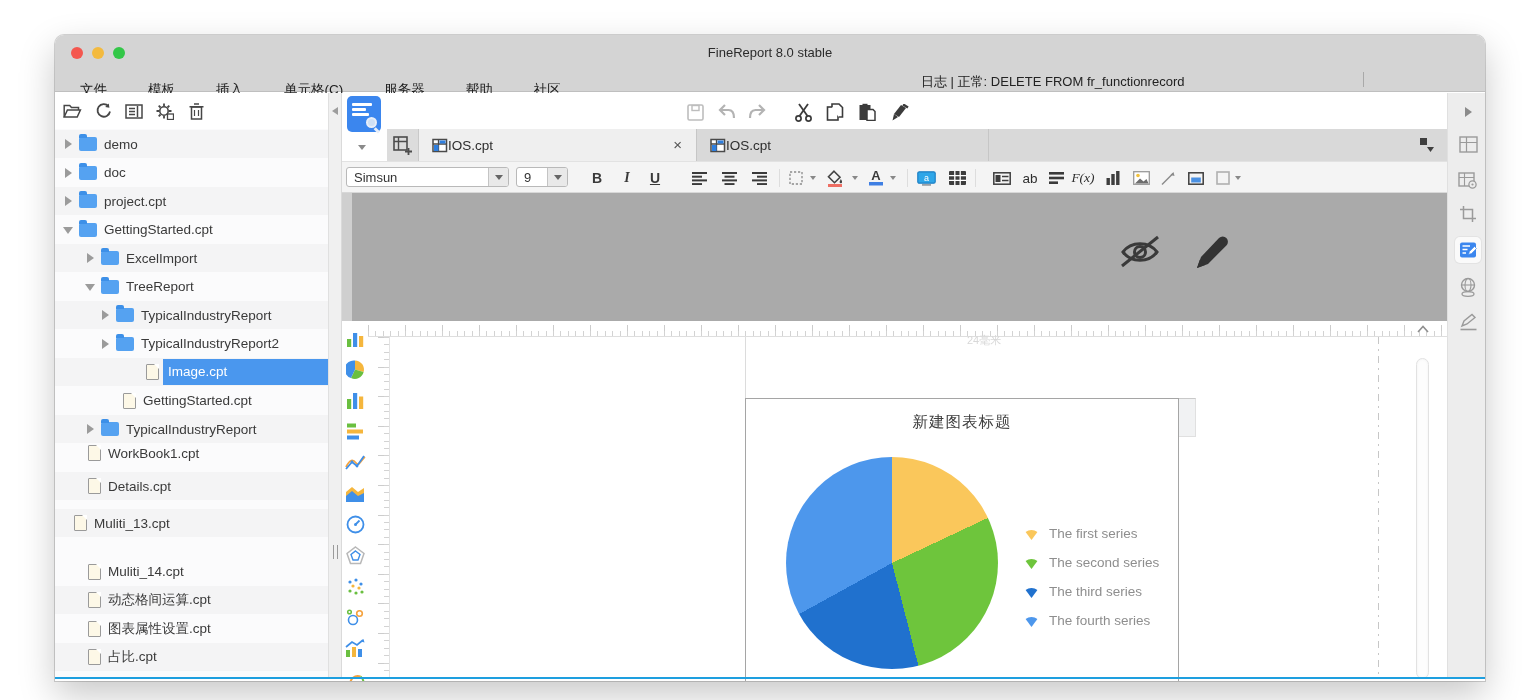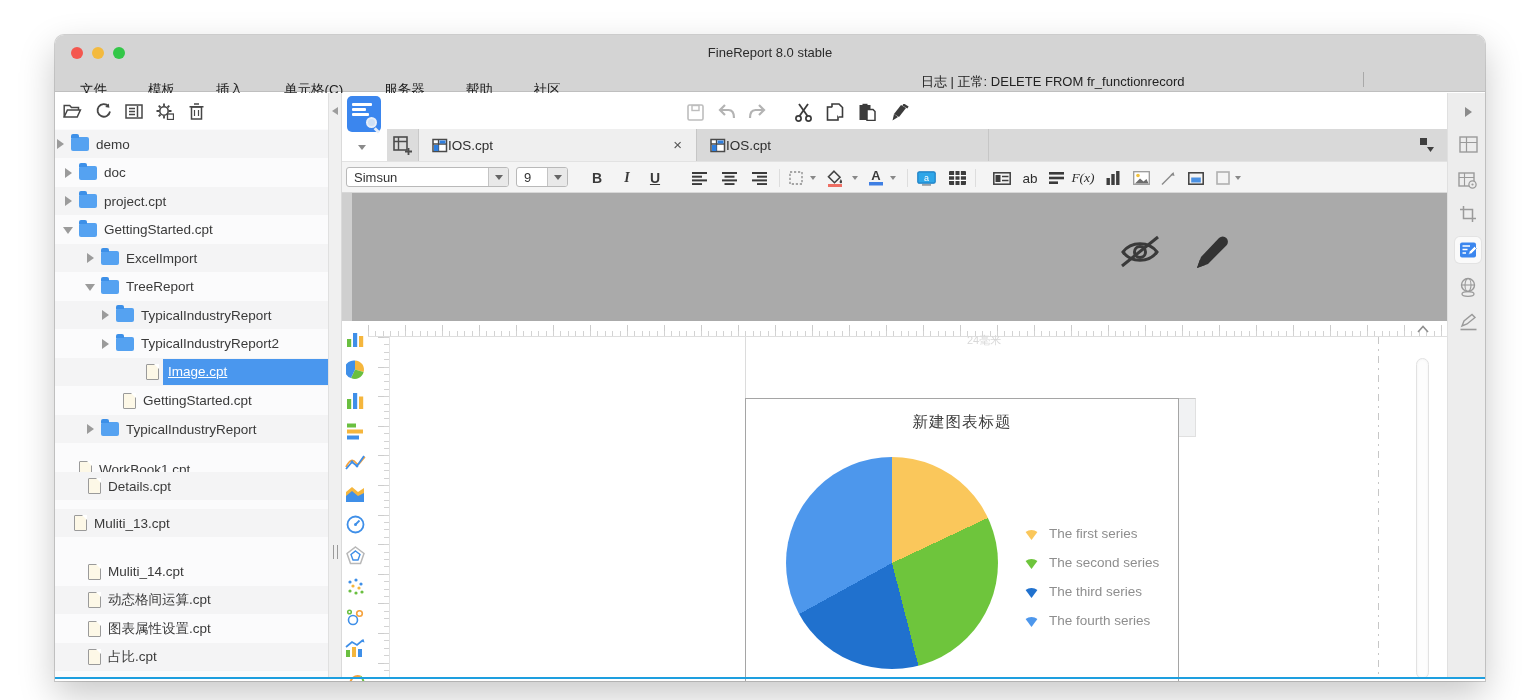--- a/index.html
+++ b/index.html
@@ -31,21 +31,21 @@
   .trow { position:absolute; left:0; right:0; height:28px; display:flex; align-items:center; white-space:nowrap; }
   .trow.zeb { background:#f4f4f5; }
   .arrow { width:10px; height:10px; position:relative; flex:0 0 10px; }
   .arrow.col::before { content:""; position:absolute; left:2px; top:0; border-left:7px solid #9b9b9b; border-top:5px solid transparent; border-bottom:5px solid transparent; }
   .arrow.exp::before { content:""; position:absolute; left:0; top:2px; border-top:7px solid #9b9b9b; border-left:5px solid transparent; border-right:5px solid transparent; }
   .fold { width:18px; height:14px; background:#55a2f1; border-radius:2px; position:relative; margin-left:6px; flex:0 0 18px; }
   .fold::before { content:""; position:absolute; left:0; top:-3px; width:8px; height:4px; background:#3d90e8; border-radius:2px 2px 0 0; }
   .ficon { width:13px; height:16px; background:#fdf8e7; border:1px solid #9a9a9a; border-radius:1px; position:relative; margin-left:6px; flex:0 0 13px; }
   .ficon::before { content:""; position:absolute; right:-1px; top:-1px; border-top:5px solid #fff; border-left:5px solid transparent; box-shadow:-1px 1px 0 #9a9a9a inset; }
   .tlabel { margin-left:7px; }
-  .sel-label { background:#4a97ee; color:#fff; width:173px; padding:5px 0 6px 5px; margin-left:4px;text-decoration:underline; }
+  .sel-label { background:#4a97ee; color:#fff; width:173px; padding:5px 0 6px 5px; margin-left:4px; }
 
   
   .vdivider { position:absolute; left:273px; top:0; width:14px; bottom:0; background:#f0f0f0; border-left:1px solid #e0e0e0; border-right:1px solid #dadada; }
   .collapse-left { position:absolute; left:3px; top:14px; border-right:6px solid #9d9d9d; border-top:4px solid transparent; border-bottom:4px solid transparent; }
   .grip { position:absolute; left:4px; top:452px; width:5px; height:14px; border-left:1px solid #9a9a9a; border-right:1px solid #9a9a9a; }
 
   
   .main { position:absolute; left:287px; top:0; right:38px; bottom:0; background:#fff; }
 
   .toprow { position:absolute; left:0; top:0; right:0; height:36px; background:#fff; }
@@ -195,21 +195,21 @@
               <rect x="2.5" y="4" width="10" height="12" fill="none" stroke="#474747" stroke-width="1.5"></rect>
               <line x1="0.5" y1="3.8" x2="14.5" y2="3.8" stroke="#474747" stroke-width="1.5"></line>
               <line x1="5" y1="1" x2="10" y2="1" stroke="#474747" stroke-width="1.5"></line>
               <line x1="5.5" y1="7" x2="5.5" y2="13" stroke="#474747" stroke-width="1.2"></line>
               <line x1="9.5" y1="7" x2="9.5" y2="13" stroke="#474747" stroke-width="1.2"></line>
             </svg>
         </div>
       </div>
 
       <div class="tree">
-        <div class="trow zeb" style="top:1px; ">
+        <div class="trow zeb" style="top:1px; padding-left:8px">
             <span class="arrow col"></span>
             <span class="fold"></span>
             <span class="tlabel">demo</span>
           </div>
         <div class="trow" style="top:29.5px; padding-left:8px">
             <span class="arrow col"></span>
             <span class="fold"></span>
             <span class="tlabel">doc</span>
           </div>
         <div class="trow zeb" style="top:58px; padding-left:8px">
@@ -248,21 +248,21 @@
           </div>
         <div class="trow" style="top:257.5px; padding-left:62px">
             <span class="ficon"></span>
             <span class="tlabel">GettingStarted.cpt</span>
           </div>
         <div class="trow zeb" style="top:286px; padding-left:30px">
             <span class="arrow col"></span>
             <span class="fold"></span>
             <span class="tlabel">TypicalIndustryReport</span>
           </div>
-        <div class="trow" style="top:326px; padding-left:18px">
+        <div class="trow" style="top:310px; padding-left:27px">
             <span class="ficon"></span>
             <span class="tlabel">WorkBook1.cpt</span>
           </div>
         <div class="trow zeb" style="top:343px; padding-left:27px">
             <span class="ficon"></span>
             <span class="tlabel">Details.cpt</span>
           </div>
         <div class="trow zeb" style="top:380px; padding-left:13px">
             <span class="ficon"></span>
             <span class="tlabel">Muliti_13.cpt</span>

